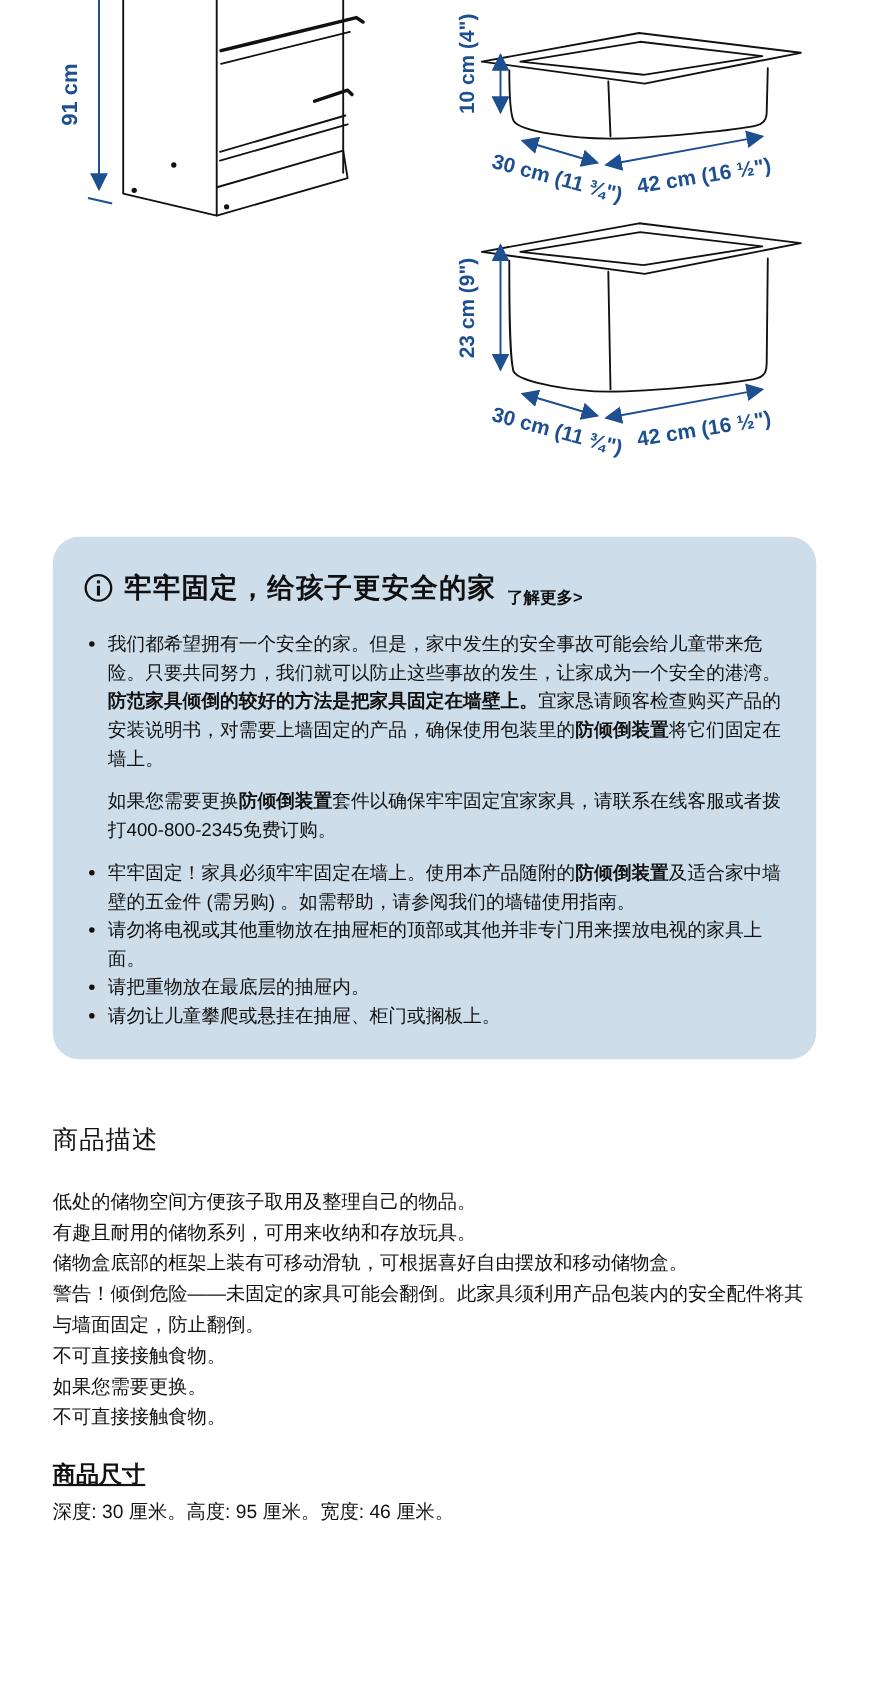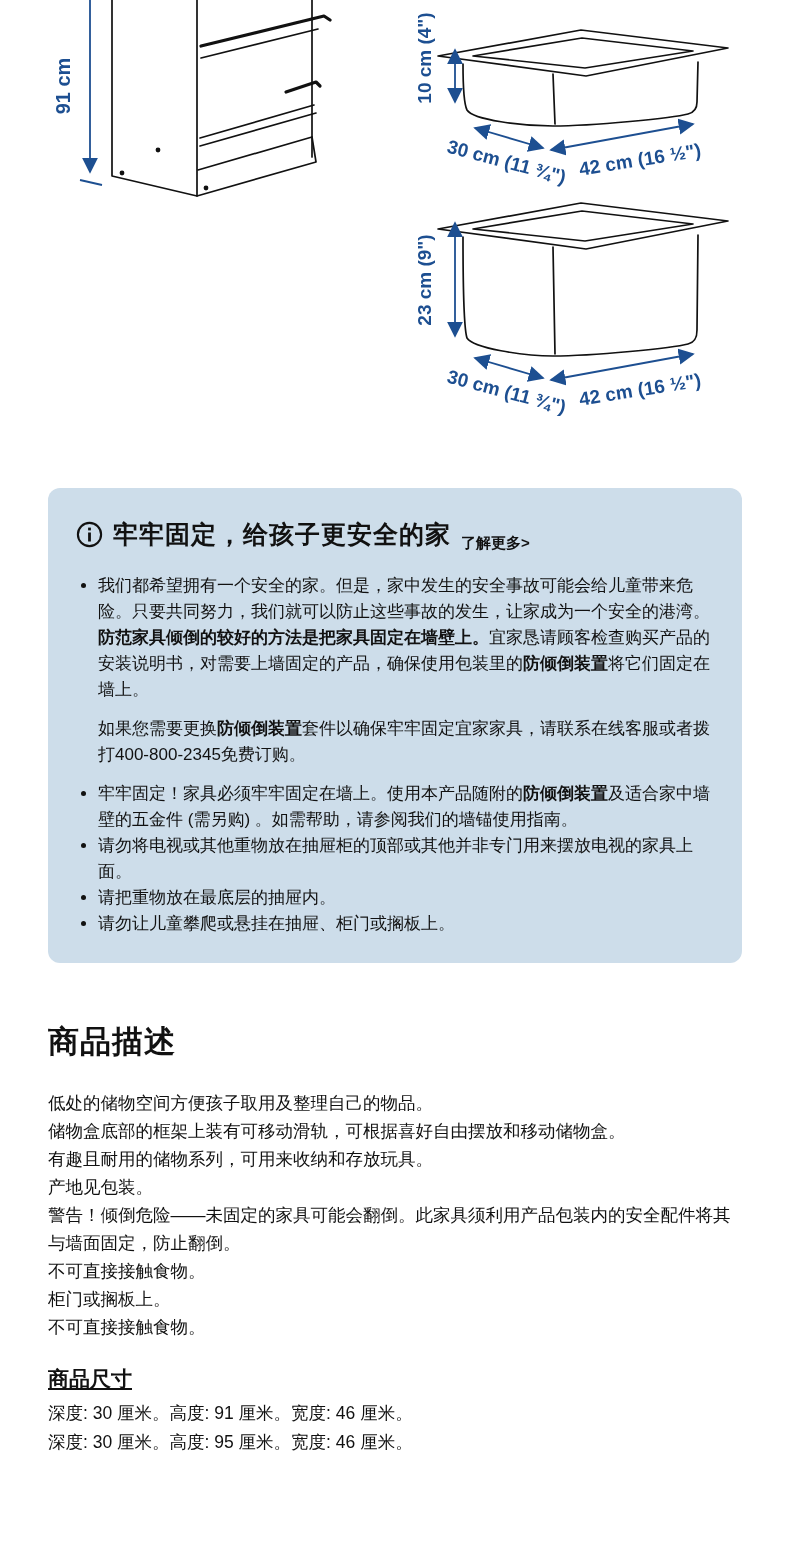--- a/index.html
+++ b/index.html
@@ -17,33 +17,33 @@
   .diagrams{position:relative;height:458px;}
   .svg-abs{position:absolute;}
   .draw{stroke:#111;stroke-width:1.7;fill:none;stroke-linejoin:round;stroke-linecap:round;}
   .draw-thick{stroke:#111;stroke-width:3.2;fill:none;stroke-linejoin:round;stroke-linecap:round;}
   .dim{stroke:var(--dimblue);stroke-width:1.8;fill:none;}
   .dot{fill:#111;}
   .dim-label{font:700 20px "Liberation Sans","DejaVu Sans",sans-serif;fill:var(--dimblue);}
   .dim-label-sm{font:700 19px "Liberation Sans","DejaVu Sans",sans-serif;fill:var(--dimblue);}
   
   .info-box{
-    margin:30px 48px 0;background:var(--boxbg);border-radius:12px;
+    margin:30px 48px 0;background:var(--boxbg);border-radius:24px;
     padding:28px 28px 26px;
   }
   .info-header{display:flex;align-items:center;gap:10px;}
   .info-title{margin:0;font-size:25px;font-weight:700;letter-spacing:1px;}
   .info-link{font-size:15px;font-weight:700;color:var(--ink);text-decoration:none;margin-top:18px;white-space:nowrap;}
   .info-box ul{margin:20px 0 0;padding-left:22px;}
   .info-box li{font-size:17px;line-height:26px;margin:0;}
   .note{margin:13px 0 13px;}
   b{font-weight:700;}
   
   .content{margin:0 48px;}
-  .desc-heading{margin:58px 0 26px;font-size:31px;font-weight:700;letter-spacing:1px;}
+  .desc-heading{margin:58px 0 26px;font-size:23px;font-weight:400;letter-spacing:1px;}
   .body-line{margin:0;font-size:17.5px;line-height:28px;}
   .dims-heading{margin:24px 0 6px;font-size:21px;font-weight:700;text-decoration:underline;}
   .dims-line{margin:0;font-size:17.5px;line-height:29px;}
 </style>
 </head>
 <body>
 
 <div class="diagrams">
 
   <svg class="svg-abs" style="left:18px;top:0;width:370px;height:206px" viewBox="0 0 370 206">
@@ -149,25 +149,23 @@
     </li>
     <li>请勿将电视或其他重物放在抽屉柜的顶部或其他并非专门用来摆放电视的家具上面。</li>
     <li>请把重物放在最底层的抽屉内。</li>
     <li>请勿让儿童攀爬或悬挂在抽屉、柜门或搁板上。</li>
   </ul>
 </section>
 
 <section class="content">
   <h1 class="desc-heading">商品描述</h1>
   <p class="body-line">低处的储物空间方便孩子取用及整理自己的物品。</p>
+  <p class="body-line">有趣且耐用的储物系列，可用来收纳和存放玩具。</p>
   <p class="body-line">储物盒底部的框架上装有可移动滑轨，可根据喜好自由摆放和移动储物盒。</p>
-  <p class="body-line">有趣且耐用的储物系列，可用来收纳和存放玩具。</p>
-  <p class="body-line">产地见包装。</p>
   <p class="body-line">警告！倾倒危险——未固定的家具可能会翻倒。此家具须利用产品包装内的安全配件将其与墙面固定，防止翻倒。</p>
   <p class="body-line">不可直接接触食物。</p>
-  <p class="body-line">柜门或搁板上。</p>
+  <p class="body-line">如果您需要更换。</p>
   <p class="body-line">不可直接接触食物。</p>
 
   <h3 class="dims-heading">商品尺寸</h3>
-  <p class="dims-line">深度: 30 厘米。高度: 91 厘米。宽度: 46 厘米。</p>
   <p class="dims-line">深度: 30 厘米。高度: 95 厘米。宽度: 46 厘米。</p>
 
 </section>
 
 </body></html>

